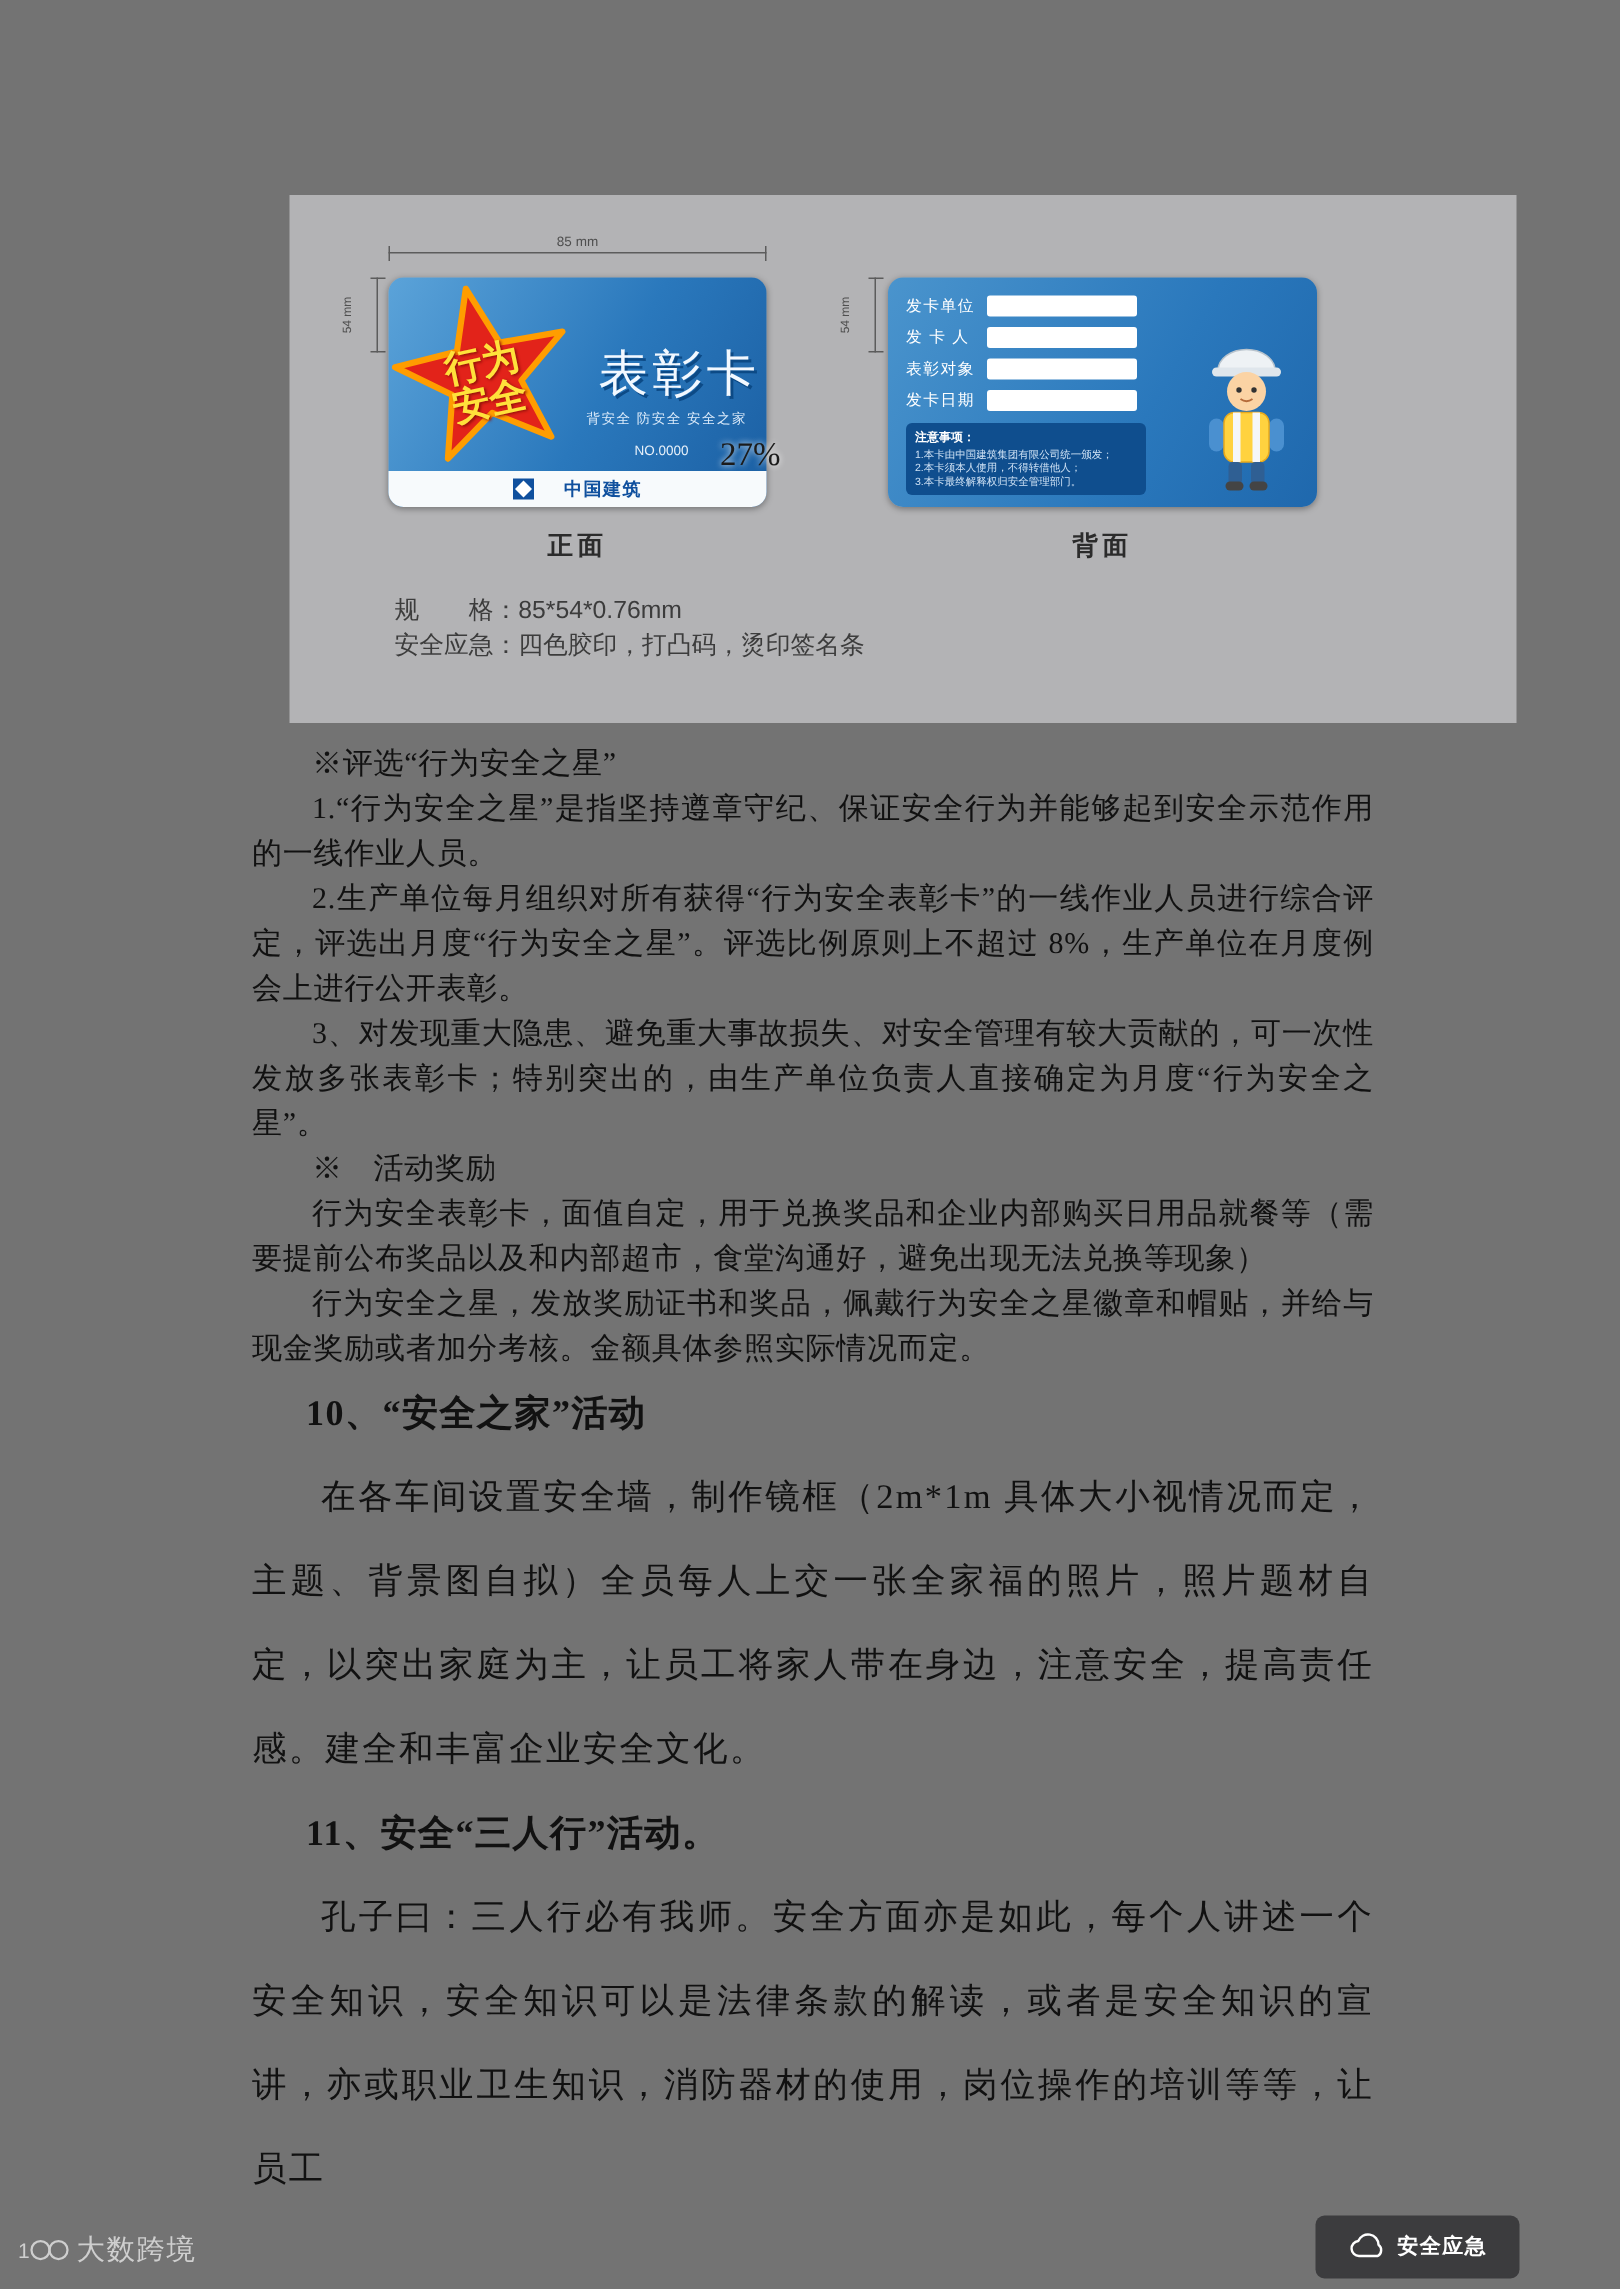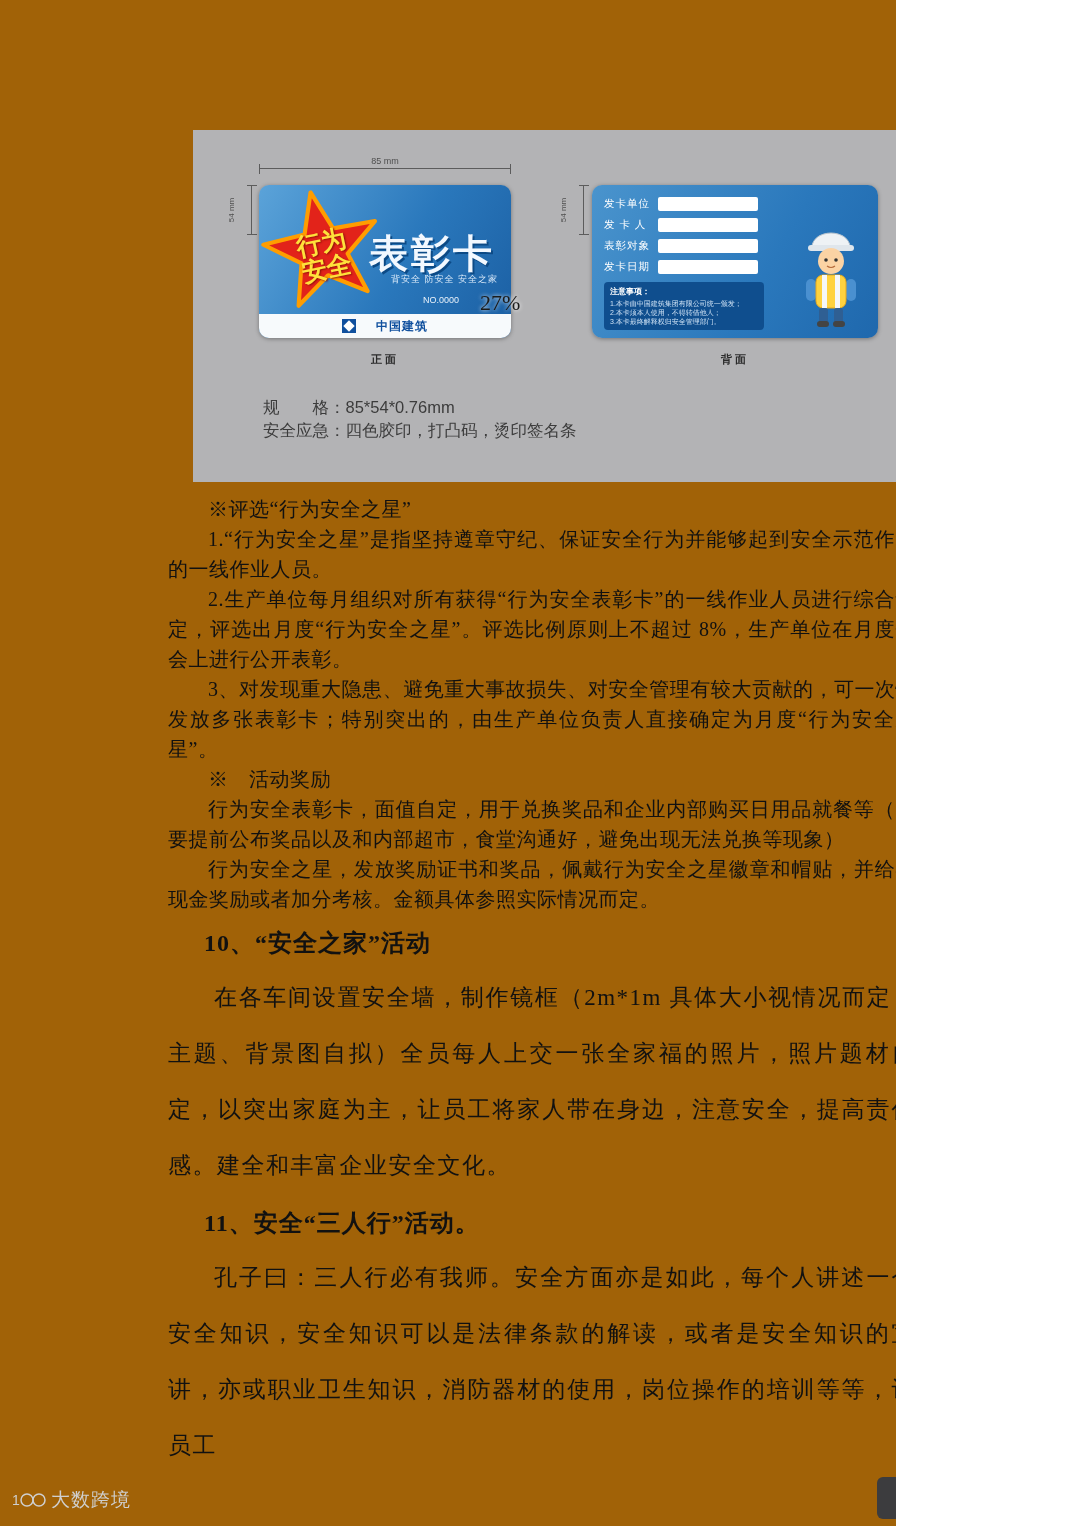--- a/index.html
+++ b/index.html
@@ -1,32 +1,32 @@
 <!DOCTYPE html>
 <html><head>
 <meta charset="utf-8">
 <style>
   html,body { margin:0; padding:0; background:#ffffff; }
-  .page { position:relative; width:896px; height:1526px; background:#a16207; overflow:hidden;
+  .page { position:relative; width:1080px; height:1526px; background:#737373; overflow:hidden;
           font-family:"Liberation Serif","DejaVu Serif",serif; color:#111; }
 
   
   .gray-panel { position:absolute; left:193px; top:130px; width:818px; height:352px; background:#b3b3b5; }
 
   .card { position:absolute; top:55px; height:153px; border-radius:10px; box-shadow:0 1px 4px rgba(0,0,0,.35); }
   .card-front { left:66px; width:252px; background:linear-gradient(120deg,#5ba3d9 0%,#2a78bc 55%,#1b5fa3 100%); }
   .card-back  { left:399px; width:286px; background:linear-gradient(120deg,#4a94cd 0%,#2a78bc 60%,#1f68ad 100%); }
 
   .star-wrap { position:absolute; left:2px; top:4px; width:124px; height:124px; transform:rotate(-12deg); }
   .star-wrap svg { width:100%; height:100%; display:block; }
   .star-text { position:absolute; left:0; top:4px; width:100%; height:100%; display:flex; flex-direction:column;
                align-items:center; justify-content:center; color:#ffe13b; font-weight:bold; font-size:25px;
                line-height:26px; text-shadow:1px 1px 2px #8f1108; font-family:"Liberation Sans",sans-serif; }
 
-  .card-title { position:absolute; right:16px; top:42px; font-size:39px; font-weight:bold; color:#f2f8ff;
+  .card-title { position:absolute; right:4px; top:42px; font-size:33px; font-weight:normal; color:#f2f8ff;
                 text-shadow:2px 2px 0 #0c4a86; letter-spacing:3px; font-family:"Liberation Sans",sans-serif; }
   .card-tagline { position:absolute; right:13px; top:88px; font-size:9px; color:#dcebfa; letter-spacing:1px;
                   font-family:"Liberation Sans",sans-serif; }
   .card-serial { position:absolute; right:52px; top:110px; font-size:9px; color:#e8f1fa;
                  font-family:"Liberation Sans",sans-serif; }
 
   .brand-bar { position:absolute; left:0; bottom:0; width:100%; height:24px; background:#f7fafc;
                border-radius:0 0 10px 10px; display:flex; align-items:center; justify-content:center; gap:20px; }
   .brand-logo { width:14px; height:14px; background:#10509e; position:relative; }
   .brand-logo::after { content:""; position:absolute; left:3px; top:3px; right:3px; bottom:3px; background:#ffffff; transform:rotate(45deg); }
@@ -52,21 +52,21 @@
   .dim-h::before { left:0; } .dim-h::after { right:0; }
   .dim-label { position:absolute; left:50%; top:-3px; transform:translate(-50%,-100%); font-size:9px; color:#4f4f4f;
                font-family:"Liberation Sans",sans-serif; }
   .dim-v { position:absolute; top:55px; height:50px; width:0; border-left:1px solid #5c5c5c; }
   .dim-v::before, .dim-v::after { content:""; position:absolute; left:-5px; width:10px; border-top:1px solid #5c5c5c; }
   .dim-v::before { top:0; } .dim-v::after { bottom:0; }
   .dim-v-front { left:58px; } .dim-v-back { left:390px; }
   .dim-label-v { position:absolute; left:-8px; top:50%; transform:translate(-100%,-50%) rotate(-90deg);
                  font-size:8px; color:#4f4f4f; white-space:nowrap; font-family:"Liberation Sans",sans-serif; }
 
-  .side-label { position:absolute; top:222px; font-size:11px; font-weight:bold; color:#2b2b2b; letter-spacing:3px;
+  .side-label { position:absolute; top:222px; font-size:17px; font-weight:bold; color:#2b2b2b; letter-spacing:3px;
                 text-align:center; font-family:"Liberation Sans",sans-serif; }
   .label-front { left:66px; width:252px; }
   .label-back  { left:399px; width:286px; }
 
   .specs { position:absolute; left:70px; top:266px; font-size:16.5px; color:#3c3c3c; line-height:23px;
            font-family:"Liberation Sans",sans-serif; }
   .spec-line { white-space:pre; }
 
   
   .doc { position:absolute; left:168px; top:494px; width:748px; }

